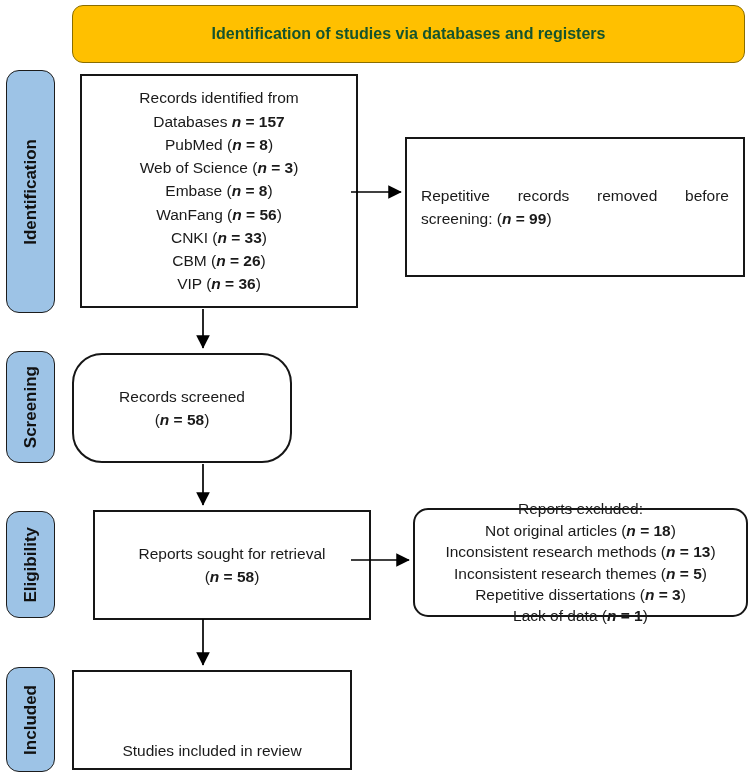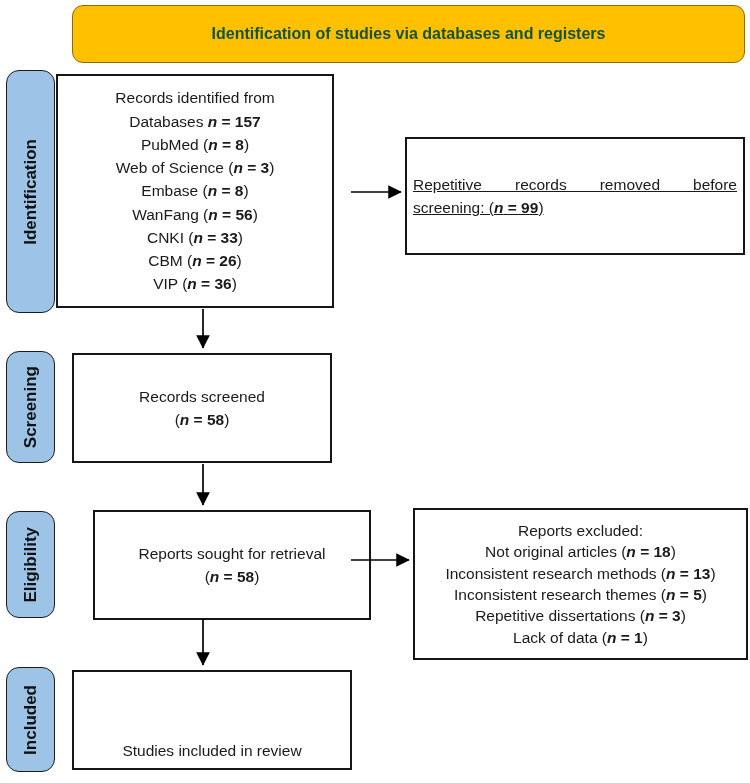--- a/index.html
+++ b/index.html
@@ -67,40 +67,40 @@
     align-items: stretch;
     justify-content: center;
     font-size: 15.5px;
     line-height: 1.5;
     padding: 6px 10px;
   }
   .fbox .line { text-align: center; }
   .nvar { font-style: italic; font-weight: bold; }
   .line b { font-weight: bold; }
 
-  .box-identified { left: 56px; top: 74px;  width: 278px; height: 234px; }
-  .box-screened   { left: 72px; top: 353px; width: 260px; height: 110px; }
+  .box-identified { left: 80px; top: 74px;  width: 278px; height: 234px; }
+  .box-screened   { left: 72px; top: 353px; width: 220px; height: 110px; border-radius: 30px; }
   .box-sought     { left: 72px; top: 510px; width: 278px; height: 110px; margin-left: 21px; }
   .box-included   { left: 72px; top: 670px; width: 280px; height: 100px; justify-content: flex-end; }
 
   .box-removed {
-    left: 405px; top: 137px; width: 340px; height: 118px;
-    padding: 10px 6px;
-    text-decoration: underline;
+    left: 405px; top: 137px; width: 340px; height: 140px;
+    padding: 10px 14px;
   }
   .box-removed .line { text-align: left; }
   .box-removed .line:first-child {
     text-align: justify;
     text-align-last: justify;
   }
 
   .box-excluded {
-    left: 413px; top: 508px; width: 335px; height: 152px;
+    left: 413px; top: 508px; width: 335px; height: 109px;
     line-height: 1.38;
     padding: 6px 6px;
+    border-radius: 15px;
   }
 
   .arrows {
     position: absolute;
     left: 0; top: 0;
     width: 750px; height: 783px;
     pointer-events: none;
   }
 </style>
 </head>

